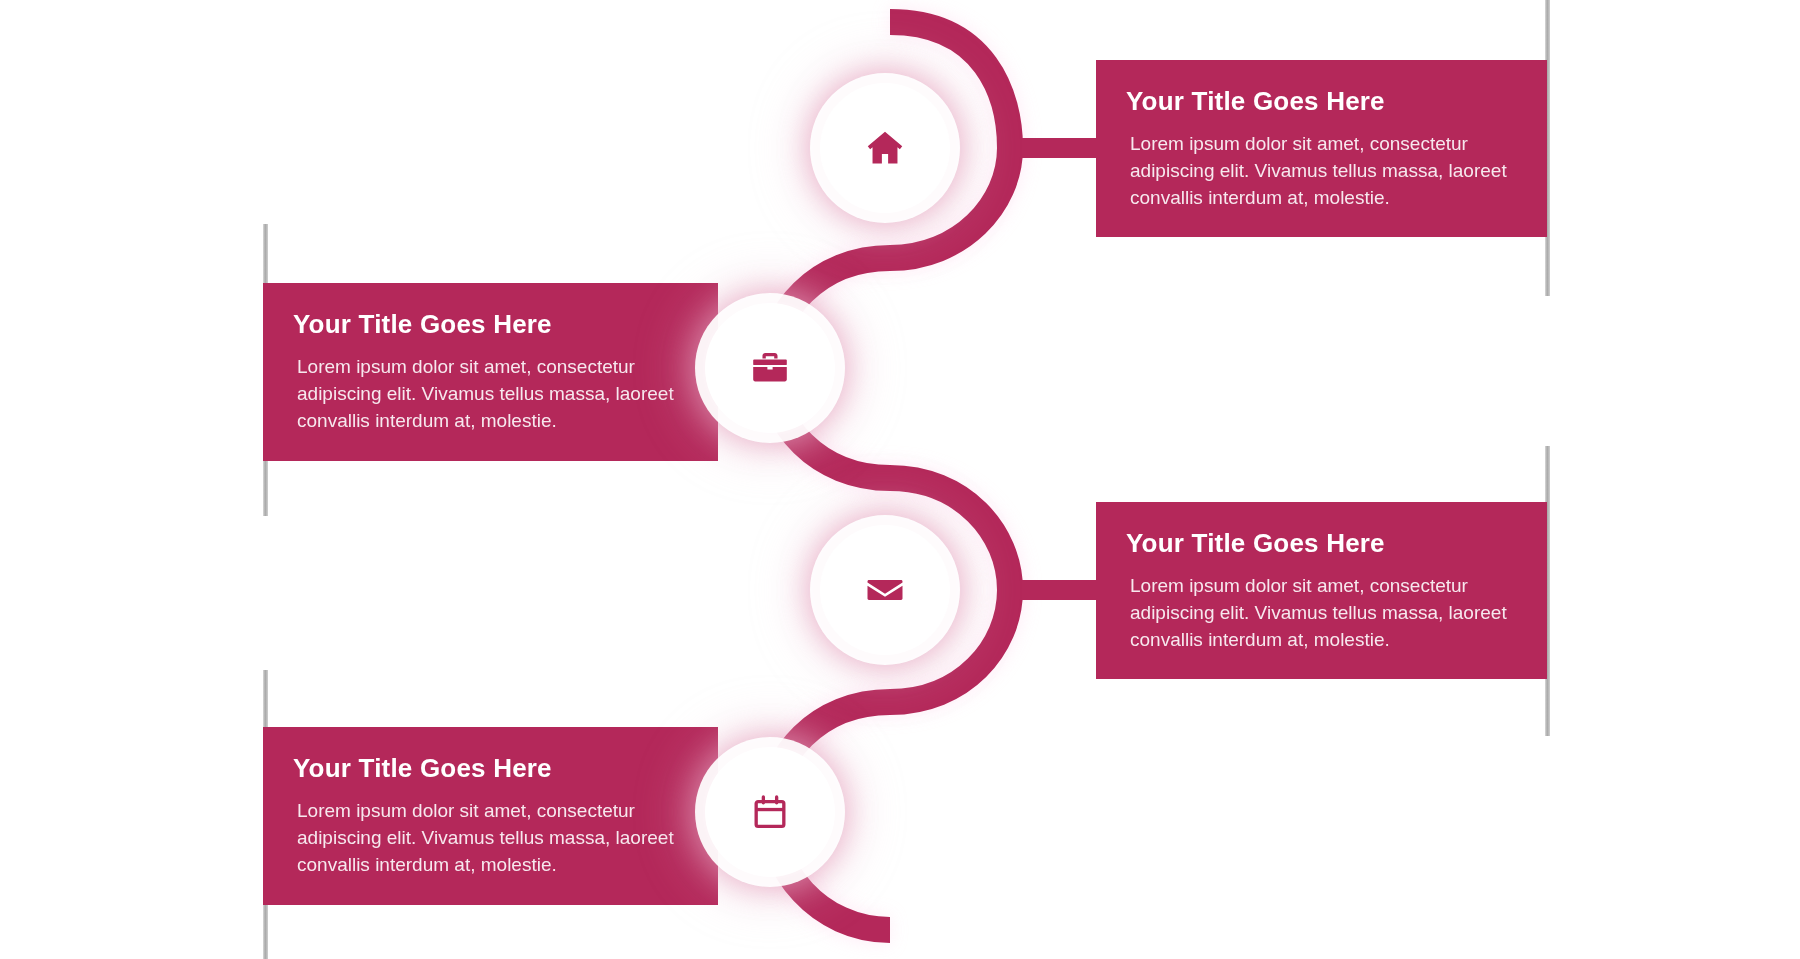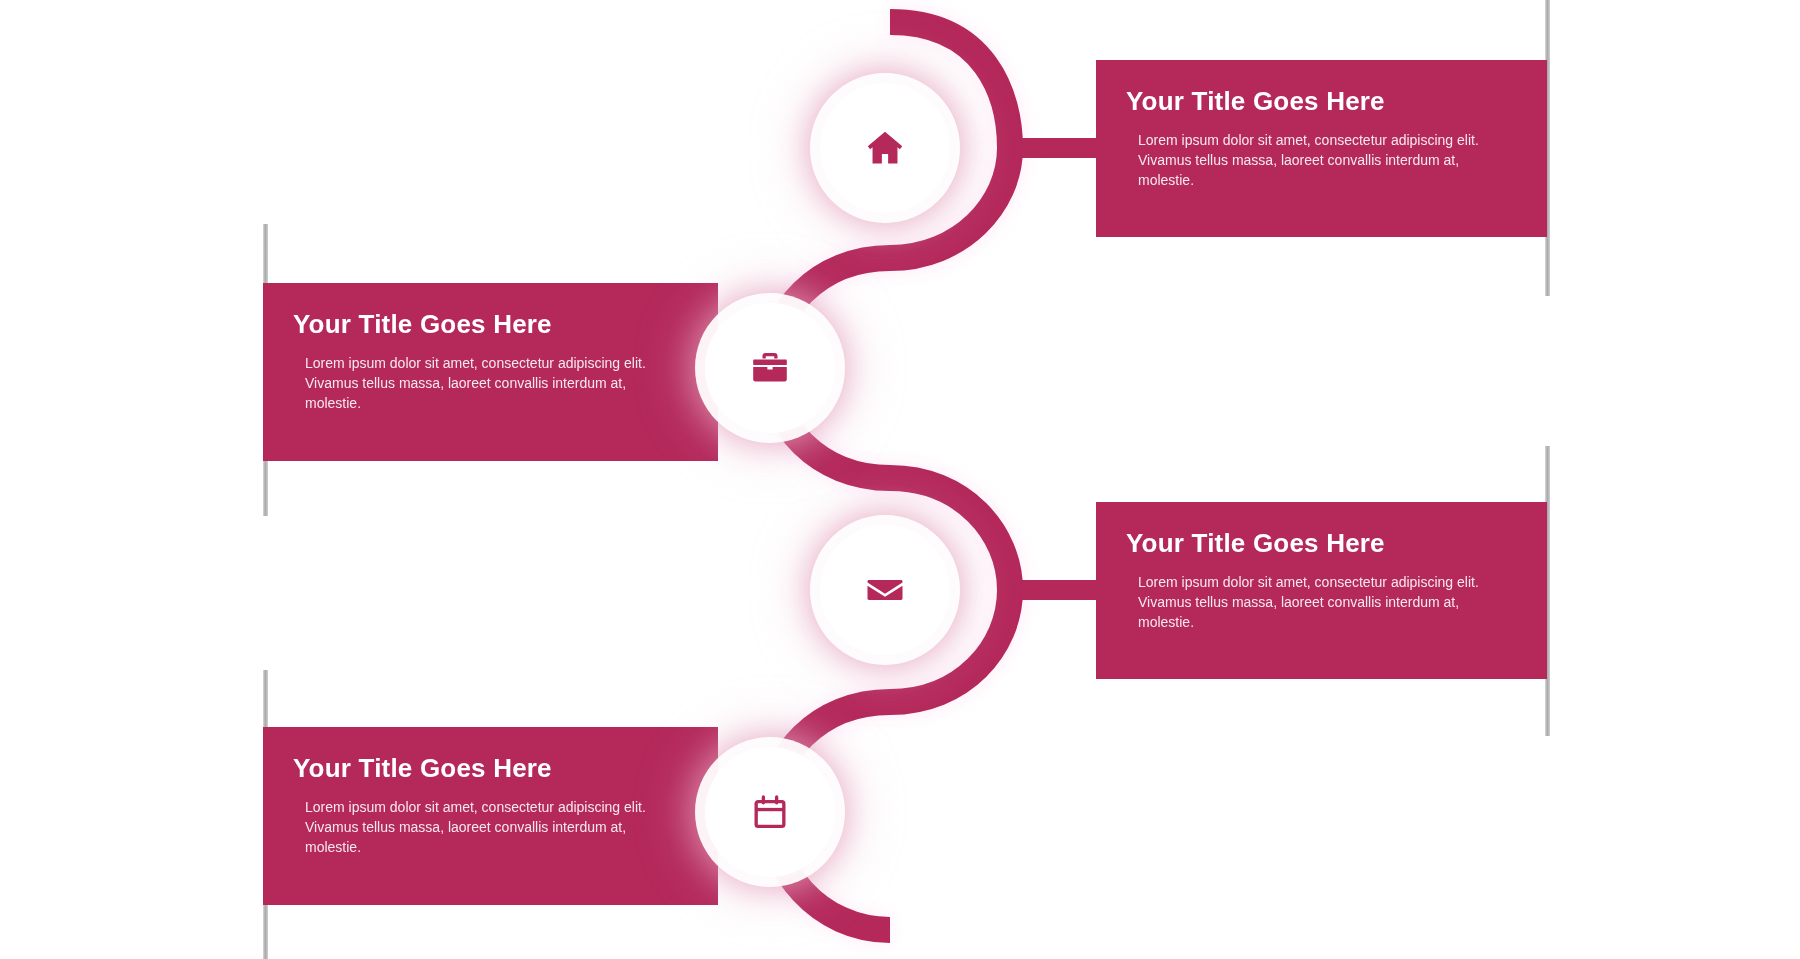--- a/index.html
+++ b/index.html
@@ -44,23 +44,23 @@
   .card-title {
     color: #ffffff;
     font-size: 26px;
     font-weight: bold;
     letter-spacing: 0.2px;
     margin: 0 0 14px 0;
     white-space: nowrap;
   }
   .card-body {
     color: #f7e8ee;
-    font-size: 14px;
+    font-size: 19px;
     line-height: 1.42;
-    margin: 12px;
+    margin: 4px;
     max-width: 420px;
   }
 
   
   .bubble {
     position: absolute;
     width: 130px;
     height: 130px;
     border-radius: 50%;
     background: #ffffff;

